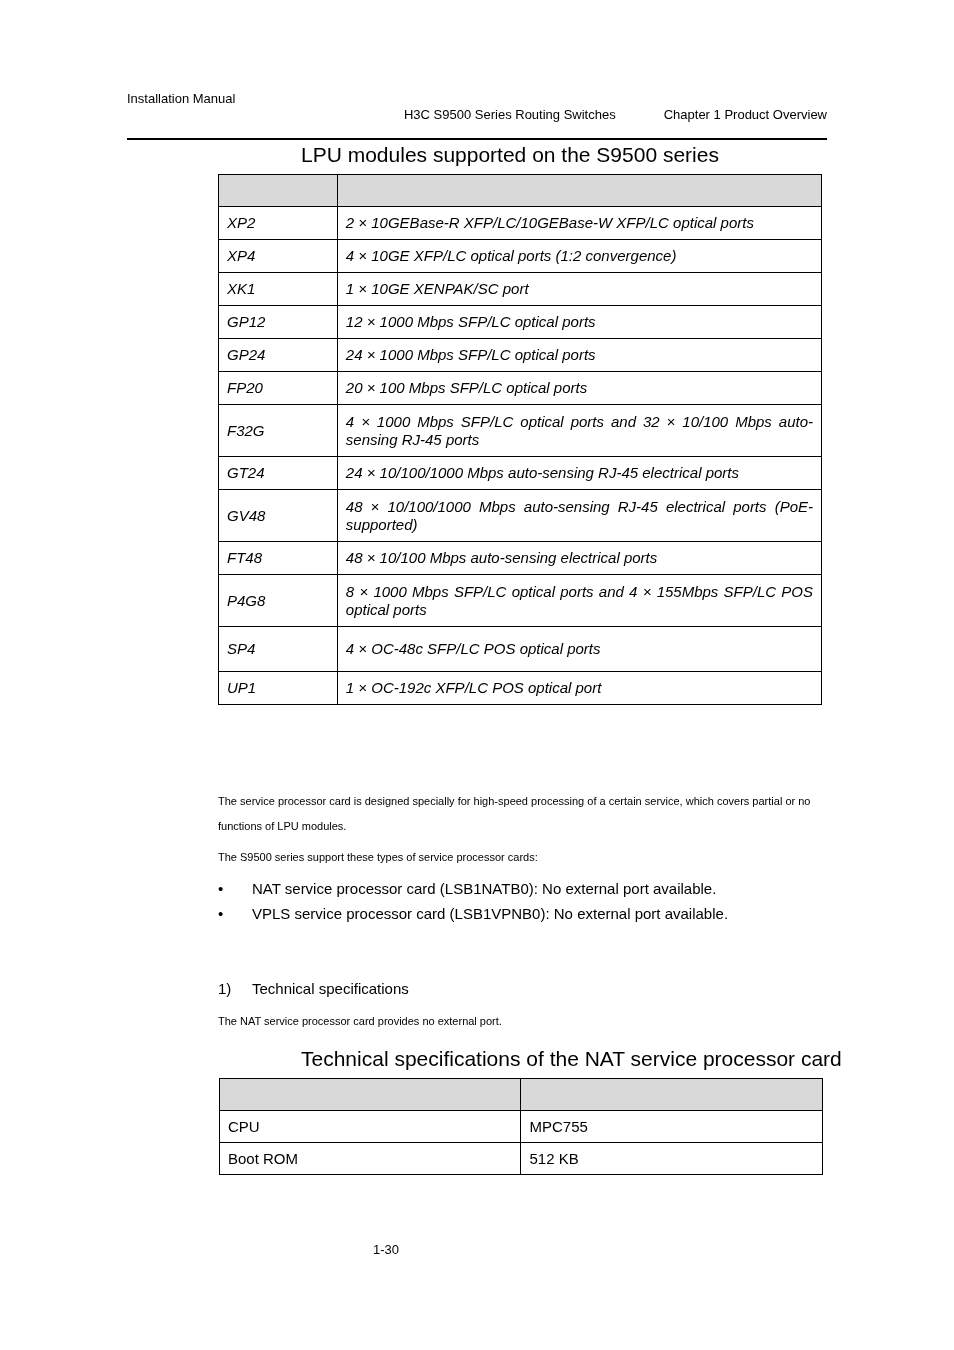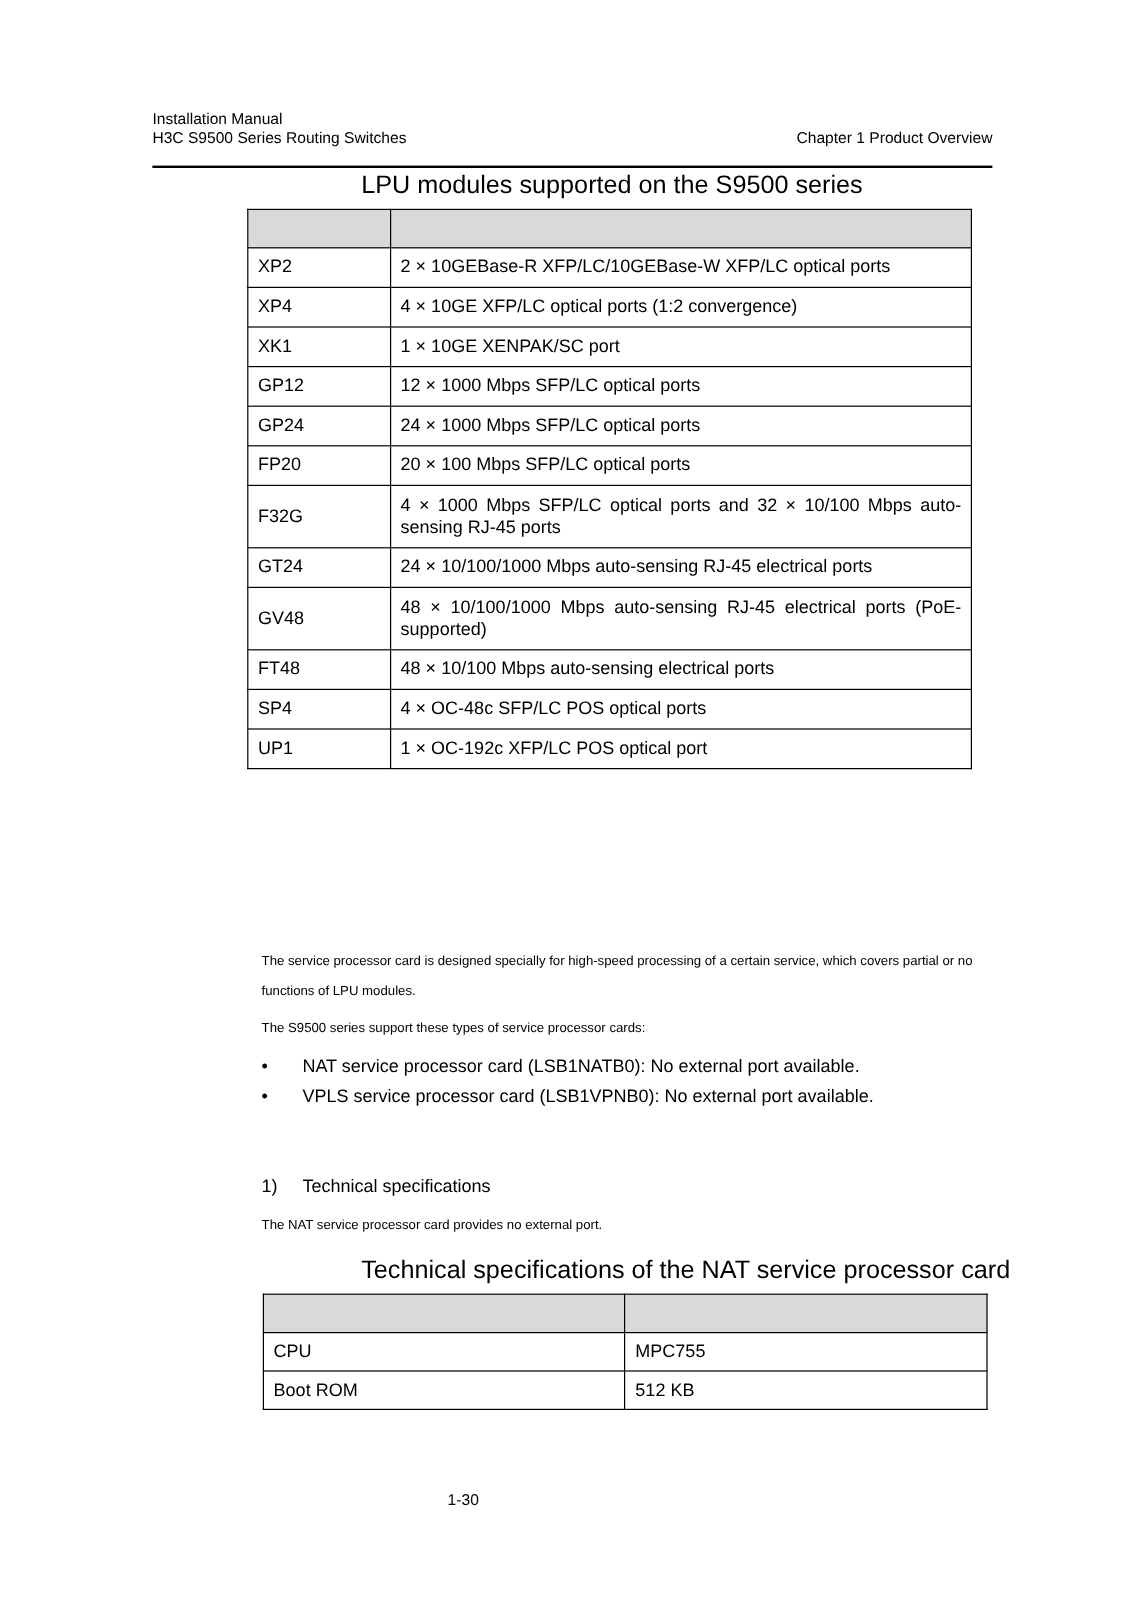--- a/index.html
+++ b/index.html
@@ -5,21 +5,21 @@
   html, body { margin: 0; padding: 0; background: #ffffff; }
   body {
     width: 954px; height: 1350px; position: relative; overflow: hidden;
     font-family: "Liberation Sans", sans-serif; color: #000;
   }
   .page-header {
     position: absolute; left: 127px; top: 91px; width: 700px;
     font-size: 13px; line-height: 16px;
     border-bottom: 2px solid #000; padding-bottom: 15px;
   }
-  .page-header .row2 { display: flex; justify-content: space-between; }
+  .page-header .row2 { display: flex; justify-content: flex-end; gap: 48px; }
   .caption {
     position: absolute; font-size: 21px; line-height: 18px;
   }
   table.grid {
     position: absolute; border-collapse: collapse;
     font-size: 15px; line-height: 18px;
   }
   table.grid td, table.grid th {
     border: 1px solid #000; padding: 0 8px; vertical-align: middle;
     text-align: left; font-weight: normal;
@@ -48,21 +48,21 @@
 <div class="page-header">
   <div>Installation Manual</div>
   <div class="row2">
     <span>H3C S9500 Series Routing Switches</span>
     <span>Chapter 1  Product Overview</span>
   </div>
 </div>
 
 <div class="caption" style="left:301px; top:146px;">LPU modules supported on the S9500 series</div>
 
-<table class="grid" style="left:206px; top:174px; width:604px;">
+<table class="grid" style="left:218px; top:174px; width:604px;font-style:italic;">
   <colgroup>
       <col style="width:119px">
       <col style="width:485px">
     </colgroup>
   <tbody>
       <tr style="height:32px;">
     <th></th>
     <th></th>
   </tr>
   <tr style="height:33px;">
@@ -98,21 +98,25 @@
     <td class="desc">24 × 10/100/1000 Mbps auto-sensing RJ-45 electrical ports</td>
   </tr>
   <tr style="height:52px;">
     <td>GV48</td>
     <td class="desc">48 × 10/100/1000 Mbps auto-sensing RJ-45 electrical ports (PoE-supported)</td>
   </tr>
   <tr style="height:33px;">
     <td>FT48</td>
     <td class="desc">48 × 10/100 Mbps auto-sensing electrical ports</td>
   </tr>
-  <tr style="height:33px;">
+  <tr style="height:52px;">
+    <td>P4G8</td>
+    <td class="desc">8 × 1000 Mbps SFP/LC optical ports and 4 × 155Mbps SFP/LC POS optical ports</td>
+  </tr>
+  <tr style="height:45px;">
     <td>SP4</td>
     <td class="desc">4 × OC-48c SFP/LC POS optical ports</td>
   </tr>
   <tr style="height:33px;">
     <td>UP1</td>
     <td class="desc">1 × OC-192c XFP/LC POS optical port</td>
   </tr>
 </tbody>
   </table>
 

